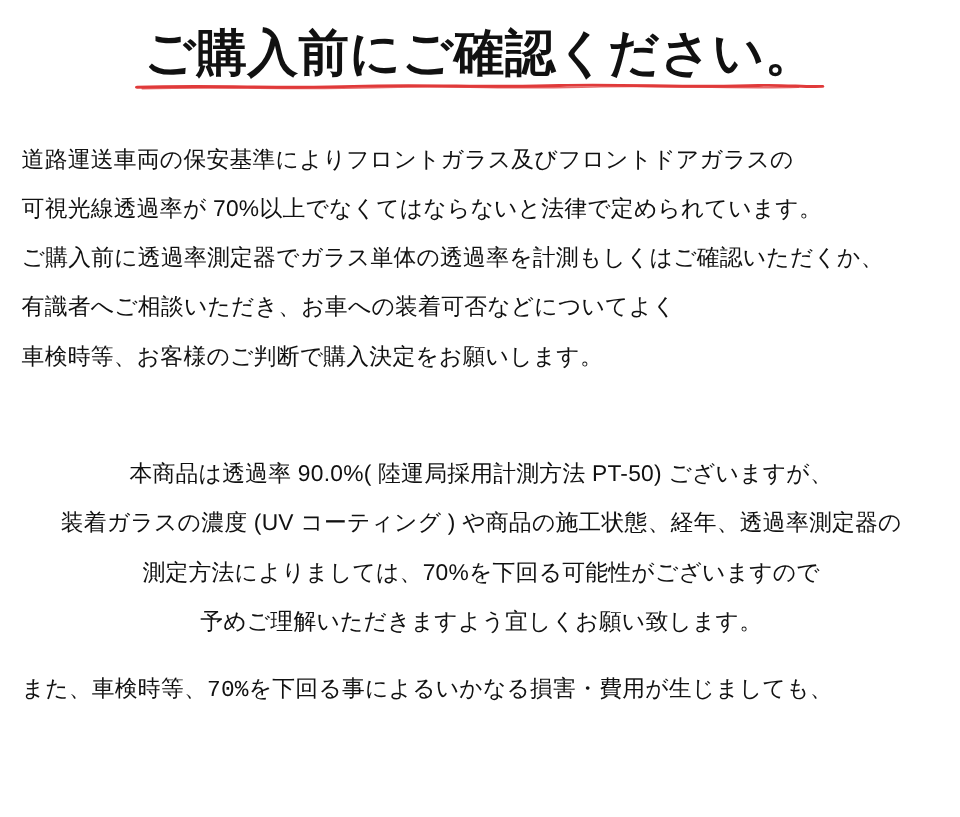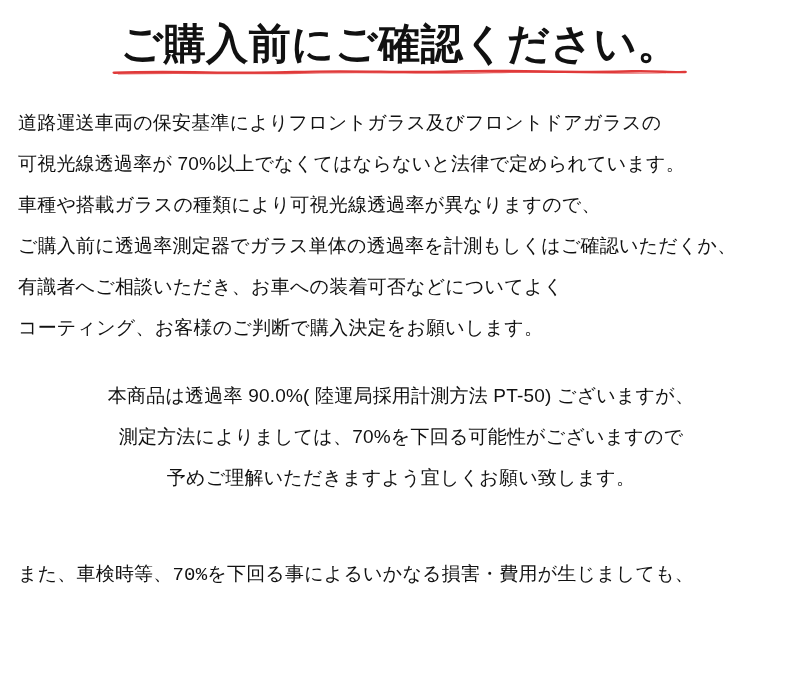--- a/index.html
+++ b/index.html
@@ -52,21 +52,21 @@
   }
   .body-block {
     position: absolute;
     left: 18px;
     width: 766px;
     font-size: 19px;
     line-height: 41px;
     color: #111111;
     letter-spacing: 0.2px;
   }
-  .block-1 { top: 102px; }
+  .block-1 { top: 113px; }
   .block-2 { top: 375px; text-align: center; }
   .block-3 { top: 555px; font-family: Liberation Mono, monospace; }
   .body-line {
     white-space: pre;
   }
 </style>
 </head>
 <body>
 
 <div class="page">
@@ -79,28 +79,28 @@
           <path d="M2,5 C60,2 110,7 165,4 C220,1 265,6 320,3 C370,1 420,6 470,3 C490,2 505,5 518,4" fill="none" stroke="#e03a3a" stroke-width="3.2" stroke-linecap="round"></path>
           <path d="M6,6.6 C70,4.2 120,8 180,5.4 C240,3 290,7.4 345,4.8 C395,2.6 445,7 500,5" fill="none" stroke="#e03a3a" stroke-width="1.6" stroke-linecap="round" opacity="0.75"></path>
         </svg>
       </span>
     </div>
   </div>
 
   <div class="body-block block-1">
     <div class="body-line">道路運送車両の保安基準によりフロントガラス及びフロントドアガラスの</div>
     <div class="body-line">可視光線透過率が 70%以上でなくてはならないと法律で定められています。</div>
-    <div class="body-line">車種や搭載ガラスの種類により可視光線透過率が異なりますので、</div>
     <div class="body-line">ご購入前に透過率測定器でガラス単体の透過率を計測もしくはご確認いただくか、</div>
     <div class="body-line">有識者へご相談いただき、お車への装着可否などについてよく</div>
-    <div class="body-line">コーティング、お客様のご判断で購入決定をお願いします。</div>
+    <div class="body-line">車検時等、お客様のご判断で購入決定をお願いします。</div>
   </div>
 
   <div class="body-block block-2">
     <div class="body-line">本商品は透過率 90.0%( 陸運局採用計測方法 PT-50) ございますが、</div>
+    <div class="body-line">装着ガラスの濃度 (UV コーティング ) や商品の施工状態、経年、透過率測定器の</div>
     <div class="body-line">測定方法によりましては、70%を下回る可能性がございますので</div>
     <div class="body-line">予めご理解いただきますよう宜しくお願い致します。</div>
   </div>
 
   <div class="body-block block-3">
     <div class="body-line">また、車検時等、70%を下回る事によるいかなる損害・費用が生じましても、</div>
   </div>
 
 </div>
 

